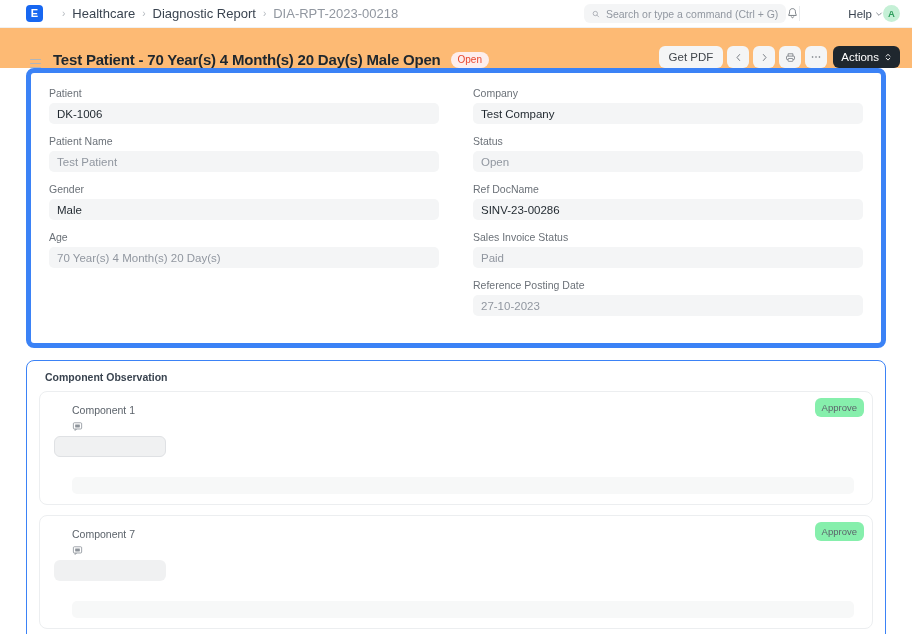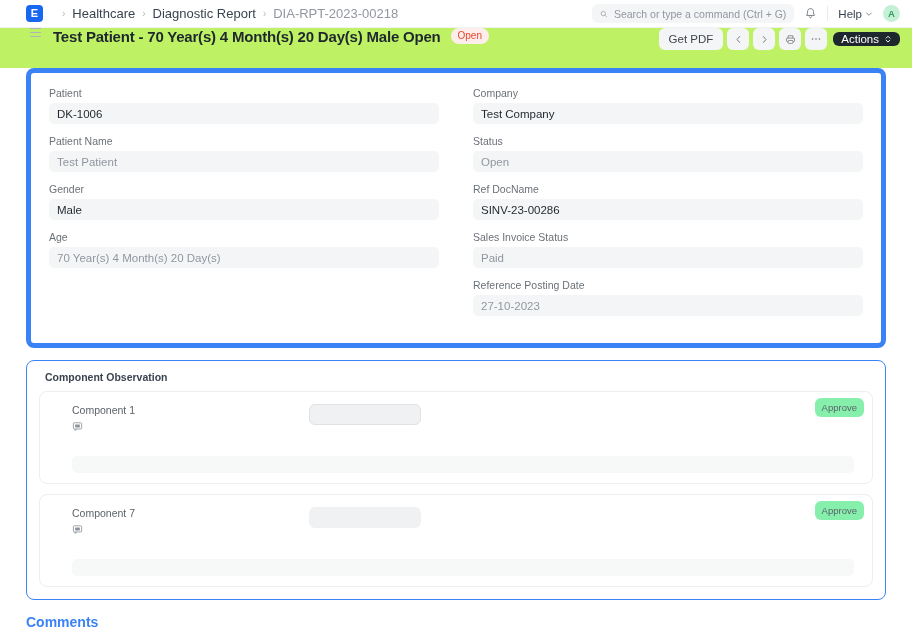--- a/index.html
+++ b/index.html
@@ -41,54 +41,53 @@
   .crumb-sep {
     font-size: 10px;
     color: #b4b9bf;
     margin: 0 7px;
     line-height: 1;
   }
   .nav-right {
     margin-left: auto;
     display: flex;
     align-items: center;
-    gap: 10px;
   }
   .search-box {
     width: 202px;
     height: 19px;
     background: #f4f5f6;
     border-radius: 6px;
     display: flex;
     align-items: center;
     padding: 0 8px;
     gap: 6px;
   }
   .search-text { font-size: 10.5px; color: #9197a0; white-space: nowrap; }
   .icon-btn {
     display: flex; align-items: center; justify-content: center;
     cursor: pointer;
   }
   .nav-divider { width: 1px; height: 15px; background: #e8eaec; }
-  .help-wrap { display: flex; align-items: center; gap: 3px; cursor: pointer; }
+  .help-wrap { display: flex; align-items: center; gap: 3px; cursor: pointer; margin-left: 48px; }
   .help-text { font-size: 11.5px; color: #3a4450; }
   .avatar {
     width: 17px; height: 17px; border-radius: 50%;
     background: #c5f0d6; color: #2f9e5e;
     font-size: 9.5px; font-weight: 600;
     display: flex; align-items: center; justify-content: center;
   }
 
   
   .page-head {
     height: 40px;
     display: flex;
-    align-items: flex-start;
+    align-items: flex-end;
     padding: 0 12px 0 30px;
-    background: #bef264;
+    background: #fdba74;
   }
   .hamburger { display: flex; flex-direction: column; gap: 2.5px; cursor: pointer; margin-right: 12px; }
   .hamburger span { display: block; width: 11px; height: 1.4px; background: #b0b5bb; border-radius: 1px; }
   .page-title {
     font-size: 15px;
     font-weight: bold;
     letter-spacing: -0.2px;
     color: #1f272e;
     white-space: nowrap;
   }
@@ -119,21 +118,21 @@
     border: none; border-radius: 6px;
     width: 22px; height: 22px;
     display: flex; align-items: center; justify-content: center;
     cursor: pointer;
   }
   .btn-actions {
     background: #1f272e;
     color: #fff;
     border: none; border-radius: 6px;
     font-size: 11.5px;
-    height: 14px;
+    height: 22px;
     padding: 0 8px;
     display: flex; align-items: center; gap: 5px;
     cursor: pointer;
     font-family: inherit;
     margin-left: 2px;
   }
 
   
   .sheet { padding: 0 26px; }
   .form-card {
@@ -182,21 +181,21 @@
   }
   .obs-row {
     border: 1px solid #eceef0;
     border-radius: 8px;
     padding: 12px 14px 10px;
     position: relative;
     margin-bottom: 10px;
     min-height: 88px;
   }
   .obs-row:last-child { margin-bottom: 0; }
-  .obs-top { display: flex; align-items: flex-start; }
+  .obs-top { display: flex; align-items: flex-start; flex-direction: column; }
   .obs-label-col { width: 255px; padding-left: 18px; }
   .obs-comp-label { font-size: 10.5px; color: #5c636b; display: block; }
   .obs-note-icon { margin-top: 5px; display: inline-flex; cursor: pointer; }
   .obs-input {
     width: 112px;
     height: 21px;
     background: #f0f1f2;
     border-radius: 6px;
   }
   .obs-input.focused {

